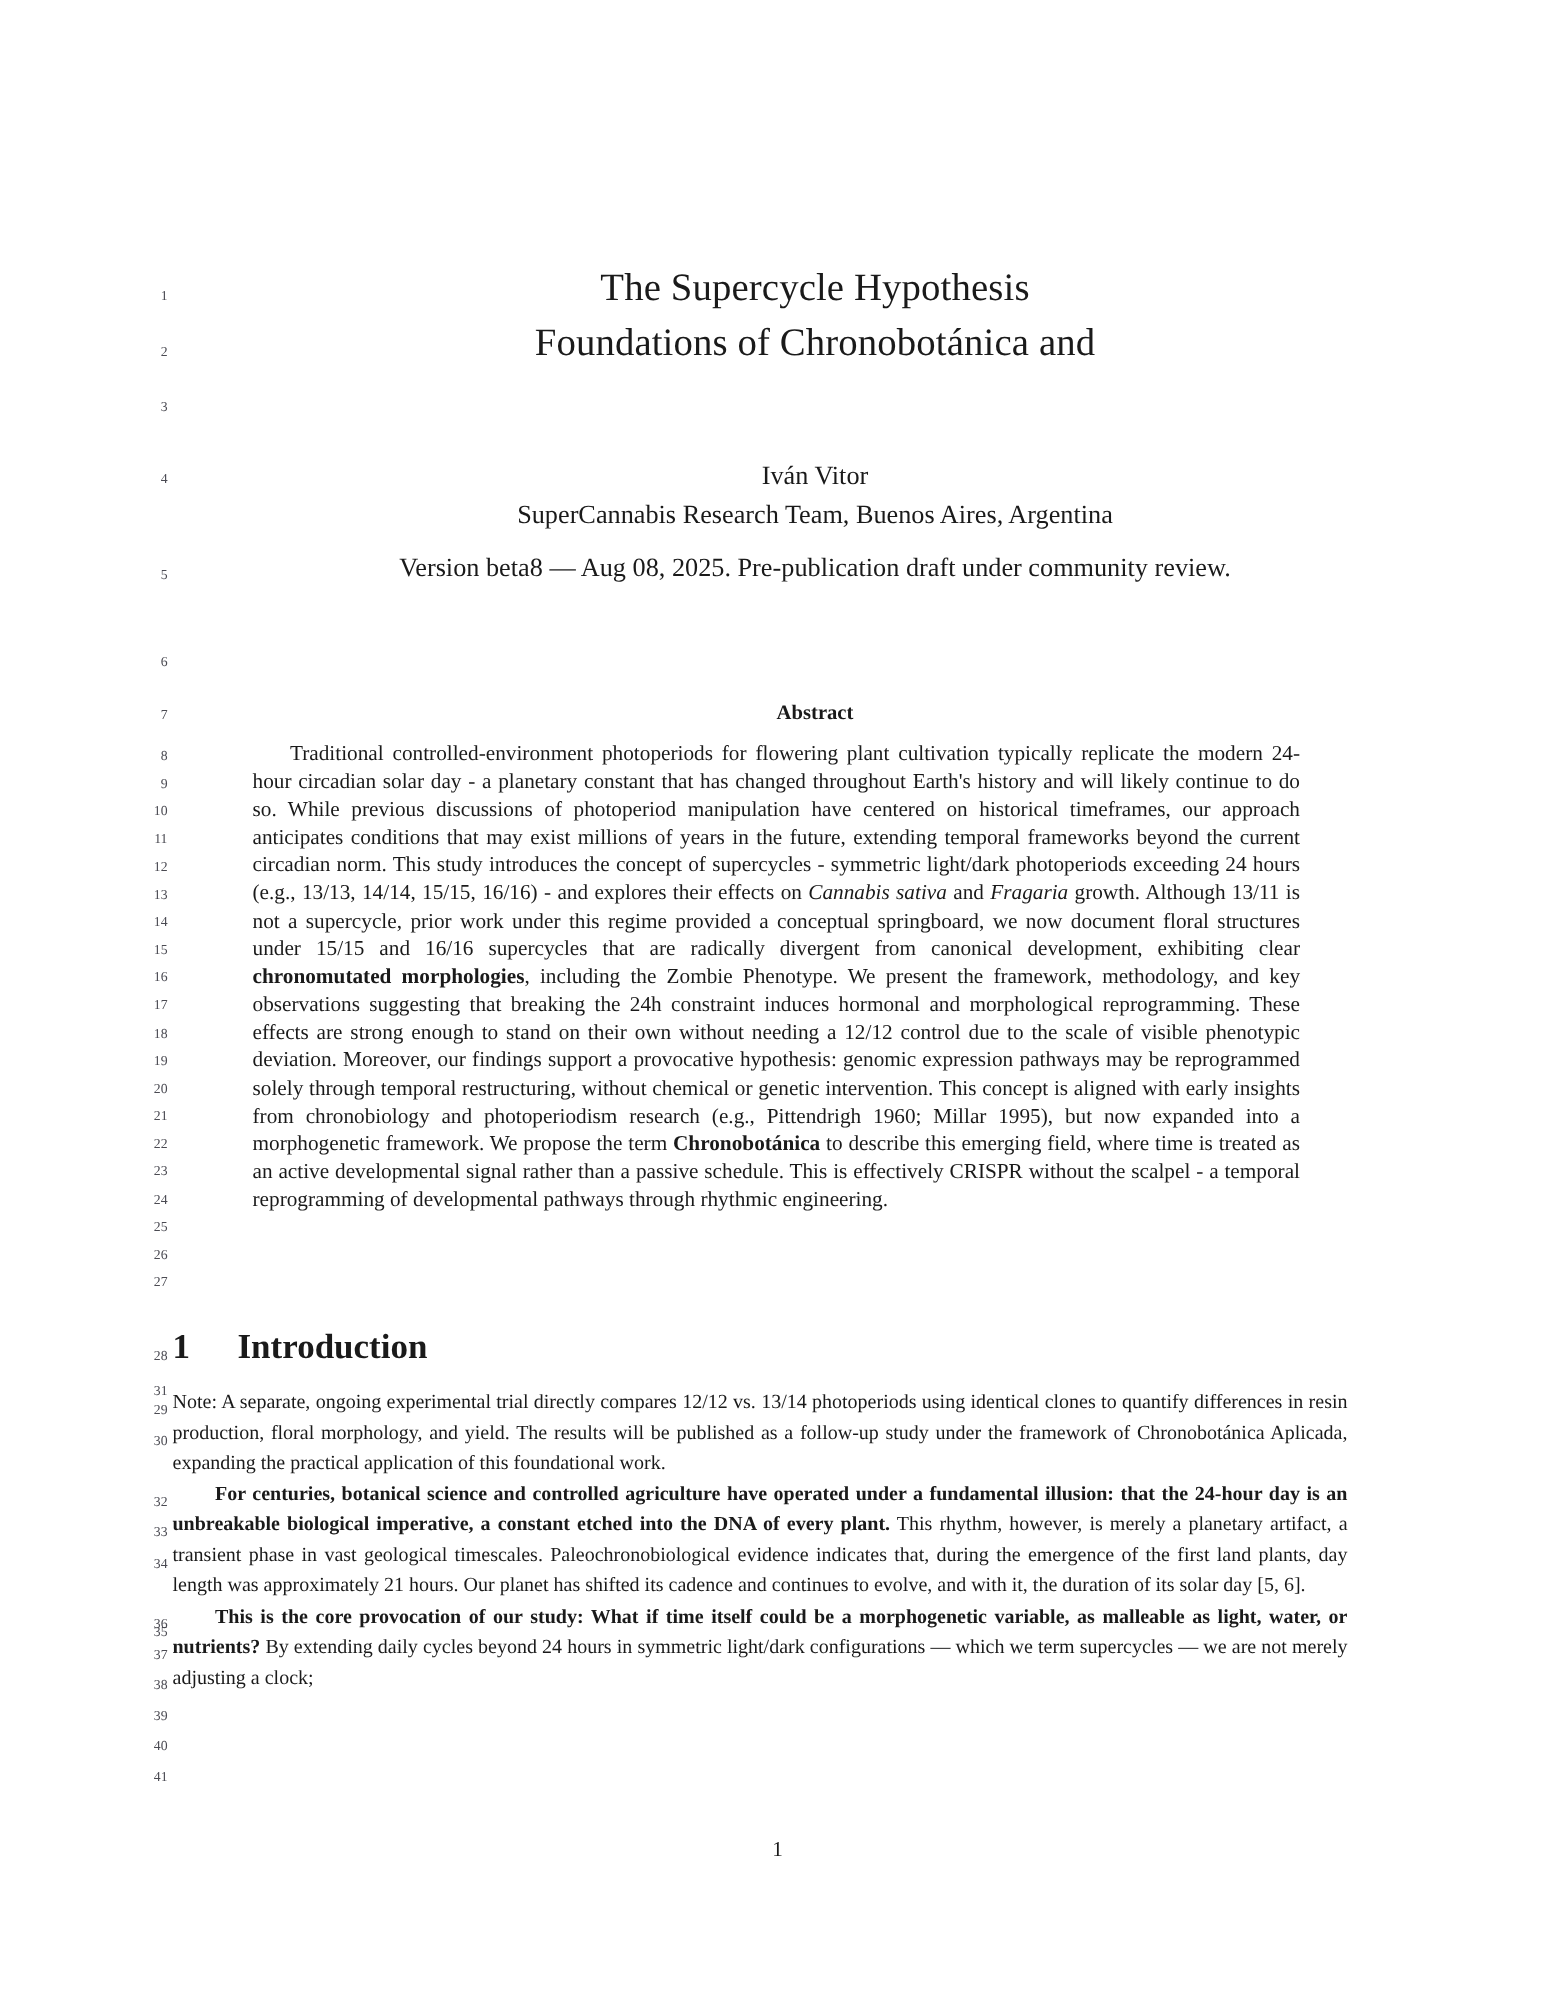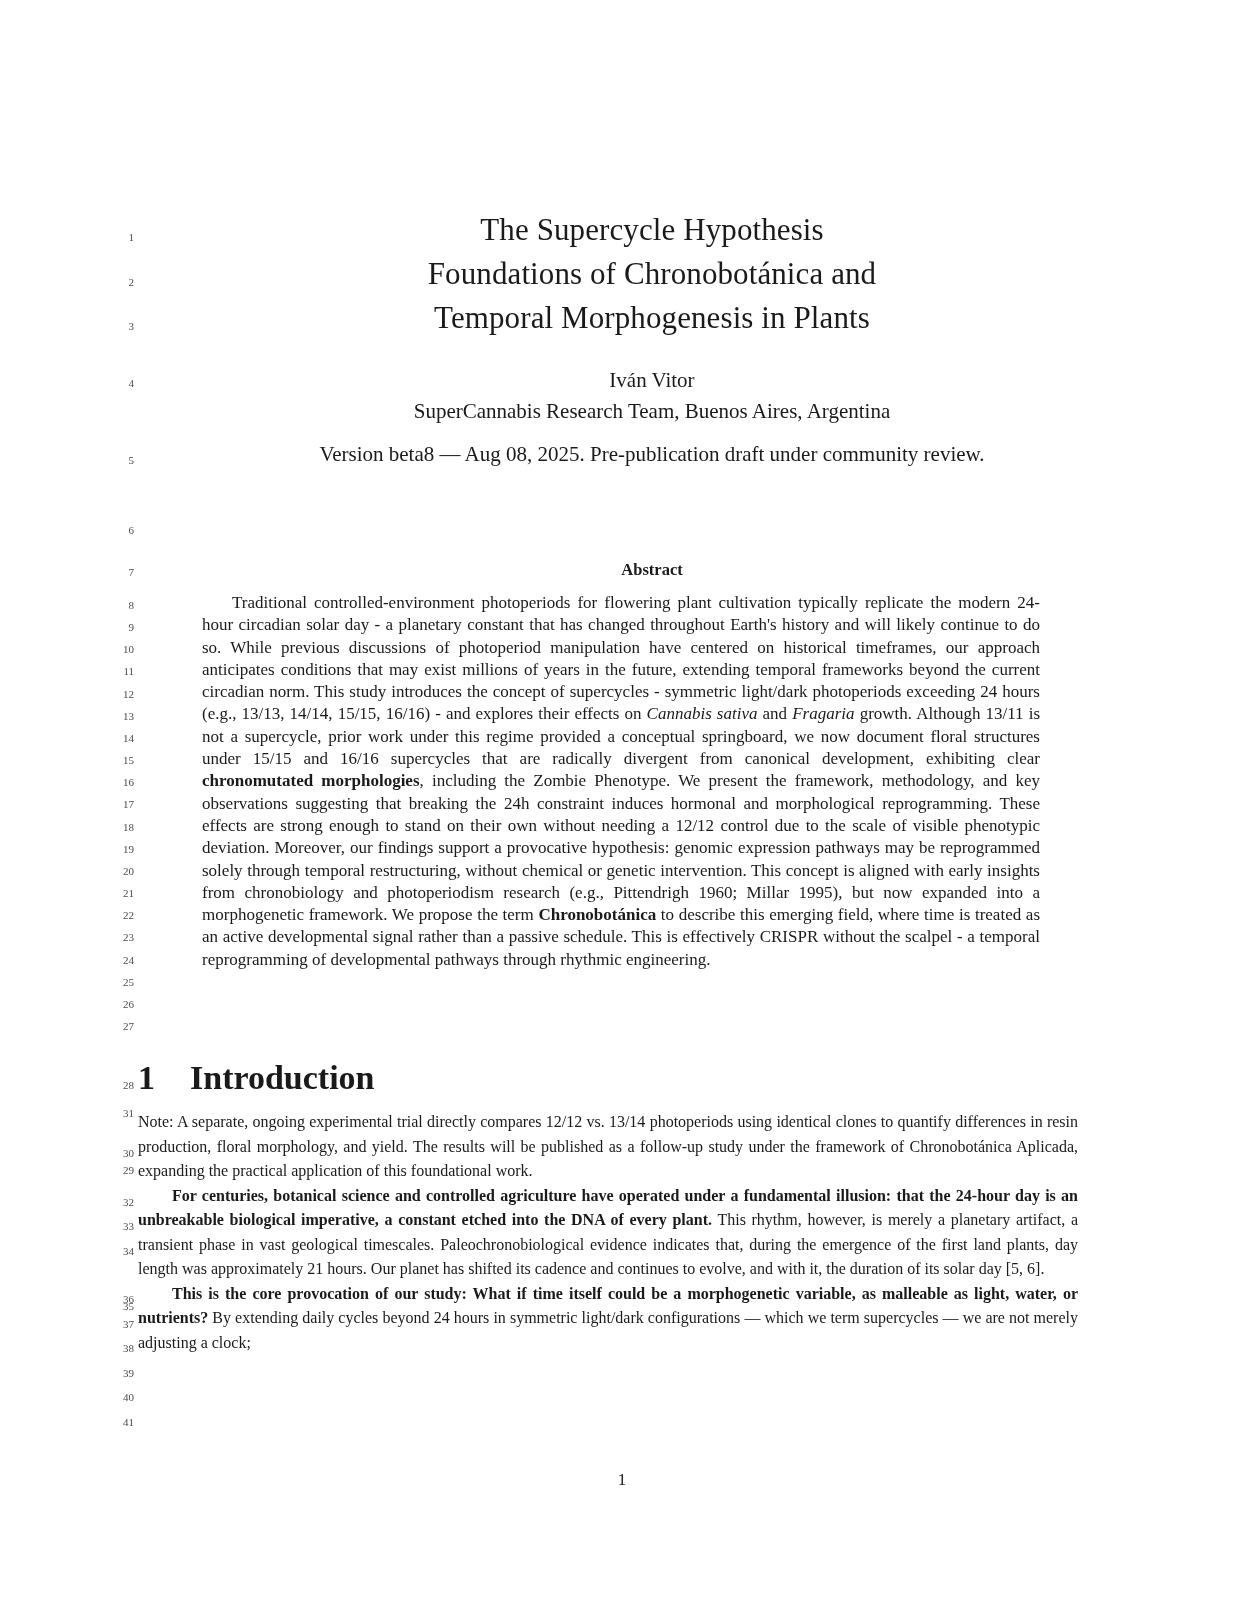--- a/index.html
+++ b/index.html
@@ -110,21 +110,21 @@
   .abstract-body p {
     margin: 0;
     text-indent: 30px;
   }
 
   
   .section-head {
     position: absolute;
     left: 138px;
     top: 1058px;
-    font-size: 34px;
+    font-size: 28px;
     font-weight: bold;
     line-height: 40px;
     white-space: nowrap;
   }
   .section-head .secnum {
     display: inline-block;
     width: 52px;
   }
 
   
@@ -179,39 +179,38 @@
       <div class="linenum" style="top: 844px;">19</div>
       <div class="linenum" style="top: 866px;">20</div>
       <div class="linenum" style="top: 888px;">21</div>
       <div class="linenum" style="top: 910px;">22</div>
       <div class="linenum" style="top: 932px;">23</div>
       <div class="linenum" style="top: 955px;">24</div>
       <div class="linenum" style="top: 977px;">25</div>
       <div class="linenum" style="top: 999px;">26</div>
       <div class="linenum" style="top: 1021px;">27</div>
       <div class="linenum" style="top: 1080px;">28</div>
-      <div class="linenum" style="top: 1123px; margin-top: 42px;">29</div>
+      <div class="linenum" style="top: 1123px;">29</div>
       <div class="linenum" style="top: 1148px;">30</div>
       <div class="linenum" style="top: 1108px;">31</div>
       <div class="linenum" style="top: 1197px;">32</div>
       <div class="linenum" style="top: 1221px;">33</div>
       <div class="linenum" style="top: 1246px;">34</div>
       <div class="linenum" style="top: 1301px;">35</div>
       <div class="linenum" style="top: 1294px;">36</div>
       <div class="linenum" style="top: 1319px;">37</div>
       <div class="linenum" style="top: 1343px;">38</div>
       <div class="linenum" style="top: 1368px;">39</div>
       <div class="linenum" style="top: 1392px;">40</div>
       <div class="linenum" style="top: 1417px;">41</div>
     </div>
 
   <div class="title-block">
     <div class="title-line">The Supercycle Hypothesis</div>
     <div class="title-line">Foundations of Chronobotánica and</div>
-    <div class="title-line">Temporal Morphogenesis in Plants</div>
   </div>
 
   <div class="author-block">
     <div class="author-name">Iván Vitor</div>
     <div class="author-affil">SuperCannabis Research Team, Buenos Aires, Argentina</div>
   </div>
 
   <div class="version-line">Version beta8 — Aug 08, 2025. Pre-publication draft under community review.</div>
 
 

